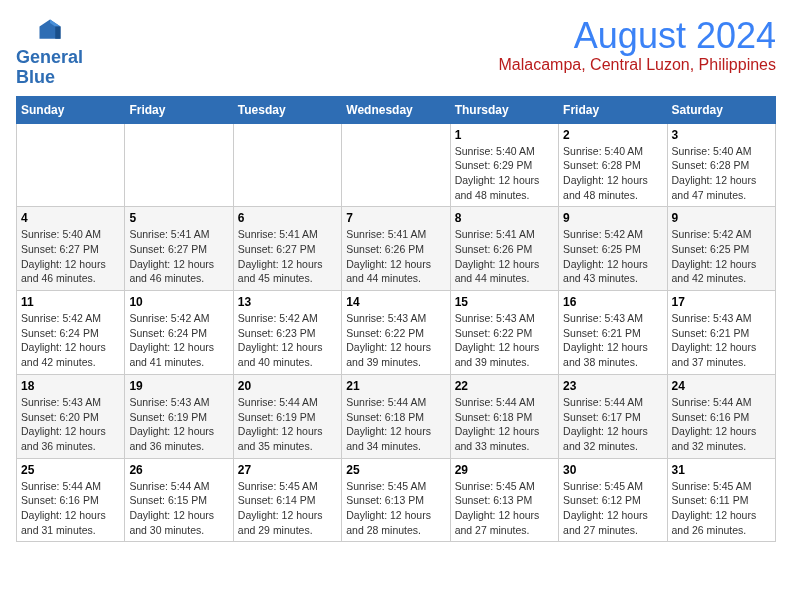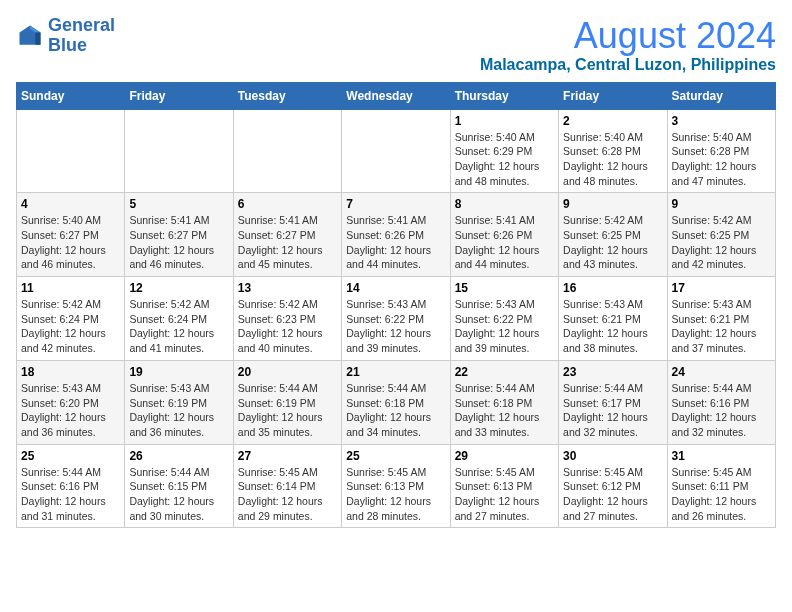--- a/index.html
+++ b/index.html
@@ -13,20 +13,21 @@
     .header {
       display: flex;
       align-items: flex-start;
       justify-content: space-between;
       margin-bottom: 8px;
     }
     .logo {
       display: flex;
       align-items: center;
       gap: 4px;
+      flex-direction: column;
     }
     .logo-text {
       font-size: 18px;
       font-weight: bold;
       color: #333;
       line-height: 1.1;
     }
     .logo-text span {
       color: #2e6db4;
     }
@@ -38,22 +39,22 @@
       text-align: right;
     }
     .title-block h1 {
       font-size: 36px;
       font-weight: normal;
       color: #3b82f6;
       line-height: 1.1;
     }
     .title-block h2 {
       font-size: 16px;
-      font-weight: bold;
-      color: #0369a1;
+      font-weight: normal;
+      color: #b91c1c;
     }
     table {
       width: 100%;
       border-collapse: collapse;
       font-size: 11px;
     }
     thead tr th {
       background-color: #2e6db4;
       color: #fff;
       padding: 6px 4px;
@@ -204,21 +205,21 @@
       </tr>
       <tr>
         <td>
           <span class="day-number">11</span>
           <div class="day-info" style="white-space: pre-line;">Sunrise: 5:42 AM
 Sunset: 6:24 PM
 Daylight: 12 hours
 and 42 minutes.</div>
         </td>
         <td>
-          <span class="day-number">12</span>
+          <span class="day-number">10</span>
           <div class="day-info" style="white-space: pre-line;">Sunrise: 5:42 AM
 Sunset: 6:24 PM
 Daylight: 12 hours
 and 41 minutes.</div>
         </td>
         <td>
           <span class="day-number">13</span>
           <div class="day-info" style="white-space: pre-line;">Sunrise: 5:42 AM
 Sunset: 6:23 PM
 Daylight: 12 hours

